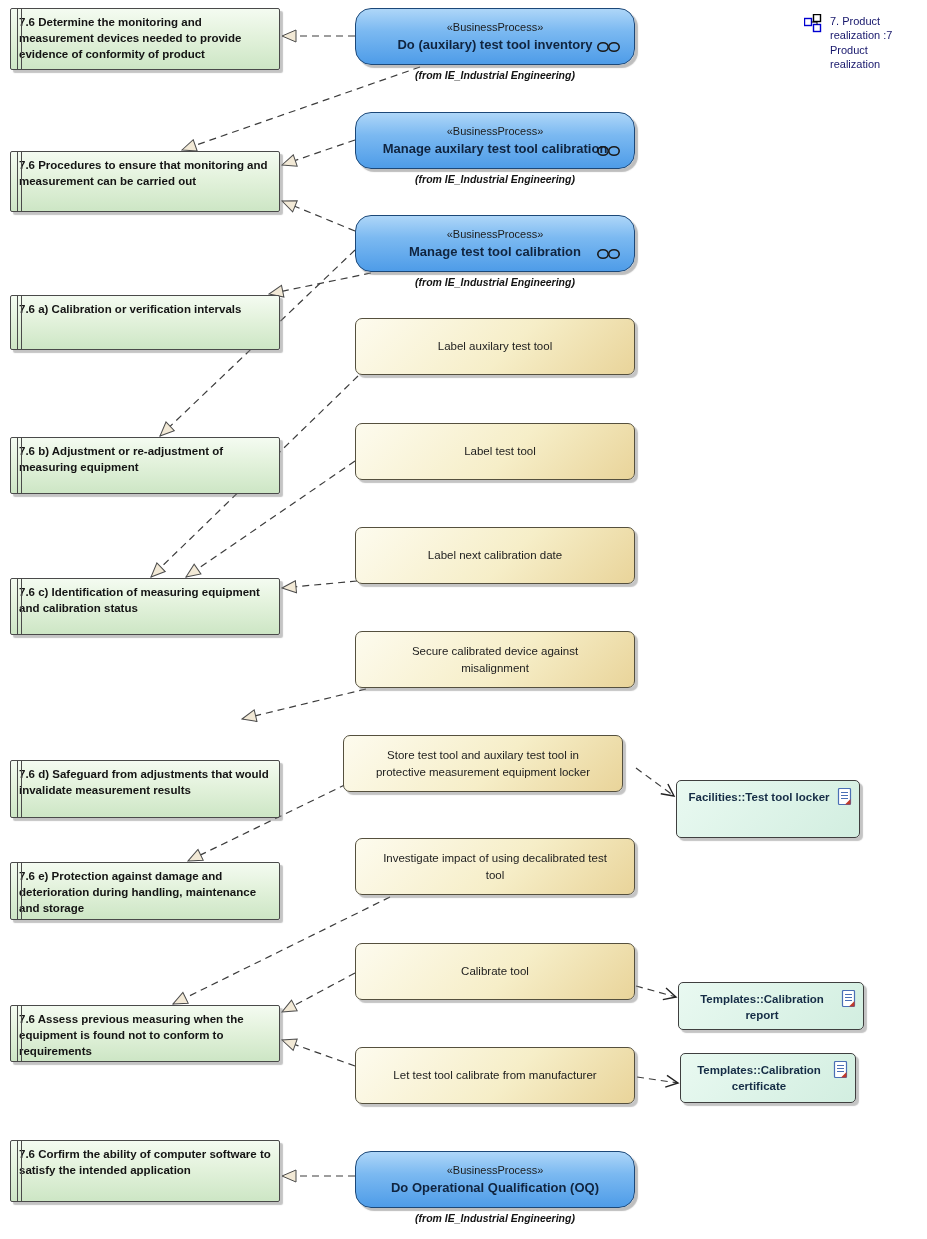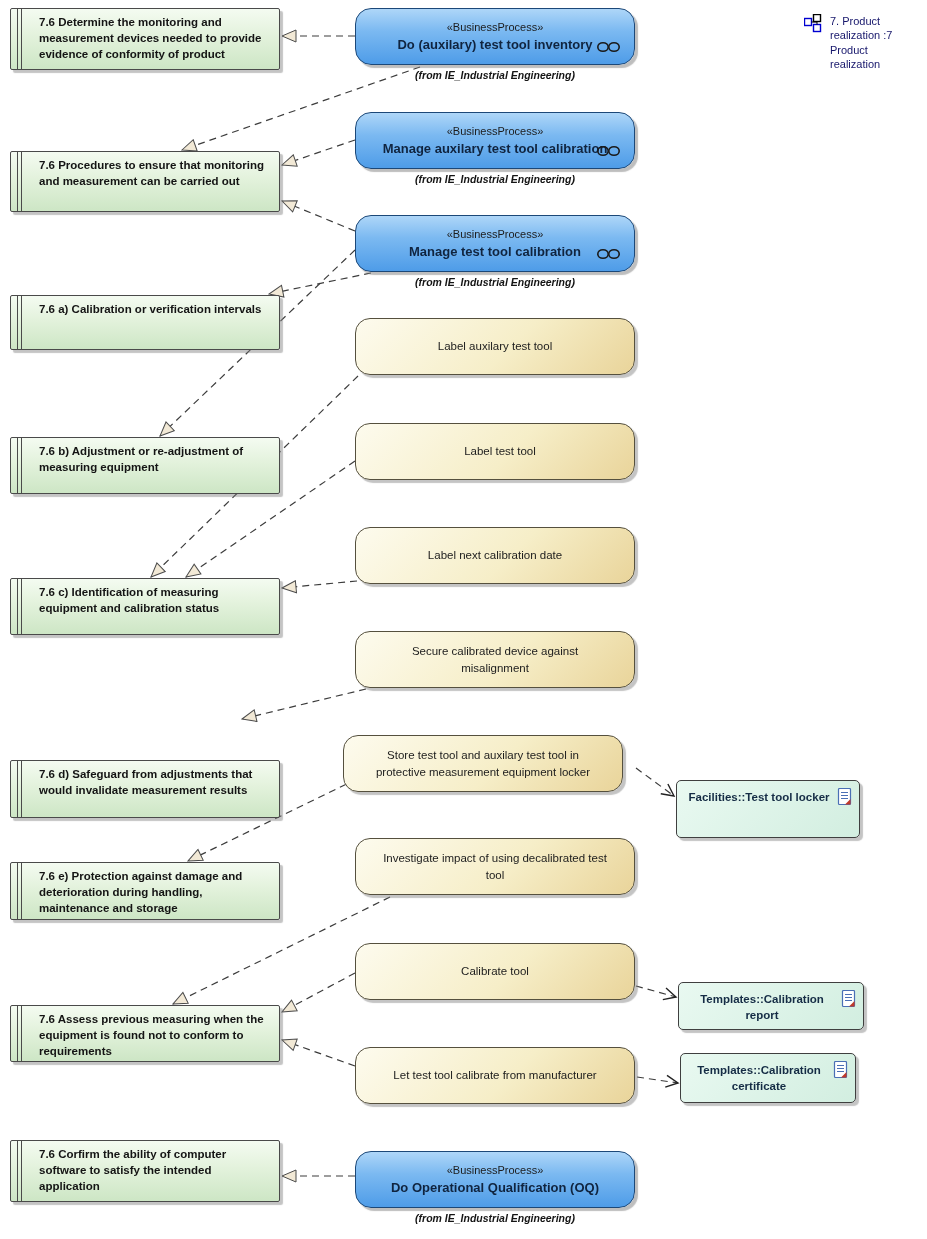--- a/index.html
+++ b/index.html
@@ -5,40 +5,40 @@
   html,body{margin:0;padding:0;background:#ffffff;}
   #canvas{position:relative;width:927px;height:1239px;background:#fff;overflow:hidden;
           font-family:"Liberation Sans",sans-serif;}
   #wires{position:absolute;left:0;top:0;z-index:1;}
   .node{position:absolute;z-index:2;box-sizing:border-box;}
 
   
   .req{background:linear-gradient(to bottom,#f4fbf1 0%,#e3f2dc 45%,#cde6c5 100%);
        border:1px solid #4a4a4a;border-radius:2px;
        box-shadow:3px 3px 1px rgba(125,125,125,.45);
-       padding:5px 8px 4px 28px;}
+       padding:5px 8px 4px 8px;}
   .req::before{content:'';position:absolute;left:6px;top:0;bottom:0;width:3px;
        border-left:1px solid #4a4a4a;border-right:1px solid #4a4a4a;}
   .req-text{font-size:11.5px;font-weight:bold;color:#141414;line-height:1.4;display:block;}
 
   
   .proc{background:linear-gradient(to bottom,#aed6f8 0%,#7bb9f1 40%,#4e9ce8 100%);
         border:1.5px solid #1c4878;border-radius:16px;
         box-shadow:3px 3px 1px rgba(125,125,125,.5);
         display:flex;flex-direction:column;align-items:center;justify-content:center;
         text-align:center;padding:0 14px;}
   .proc .stereo{font-size:11px;color:#1c1c1c;}
   .proc .pname{font-size:13px;font-weight:bold;color:#10243f;margin-top:4px;}
   .link-icon{position:absolute;right:12px;bottom:7px;}
   .from-label{position:absolute;z-index:2;text-align:center;font-size:10.5px;
         font-style:italic;font-weight:bold;color:#141414;}
 
   
   .act{background:linear-gradient(135deg,#fdfbee 0%,#f6eec8 55%,#e9d49a 100%);
-       border:1px solid #55503e;border-radius:15px;
+       border:1px solid #55503e;border-radius:7px;
        box-shadow:3px 3px 1px rgba(125,125,125,.45);
        display:flex;align-items:center;justify-content:center;text-align:center;
        padding:0 22px;font-size:11.5px;color:#1c1c1c;line-height:1.45;}
 
   
   .art{background:linear-gradient(135deg,#e9f9f1 0%,#d2eee0 100%);
        border:1px solid #3f3f3f;border-radius:5px;
        box-shadow:3px 3px 1px rgba(125,125,125,.45);
        padding:9px 28px 0 10px;text-align:center;
        font-size:11.5px;font-weight:bold;color:#152c45;line-height:1.35;}

